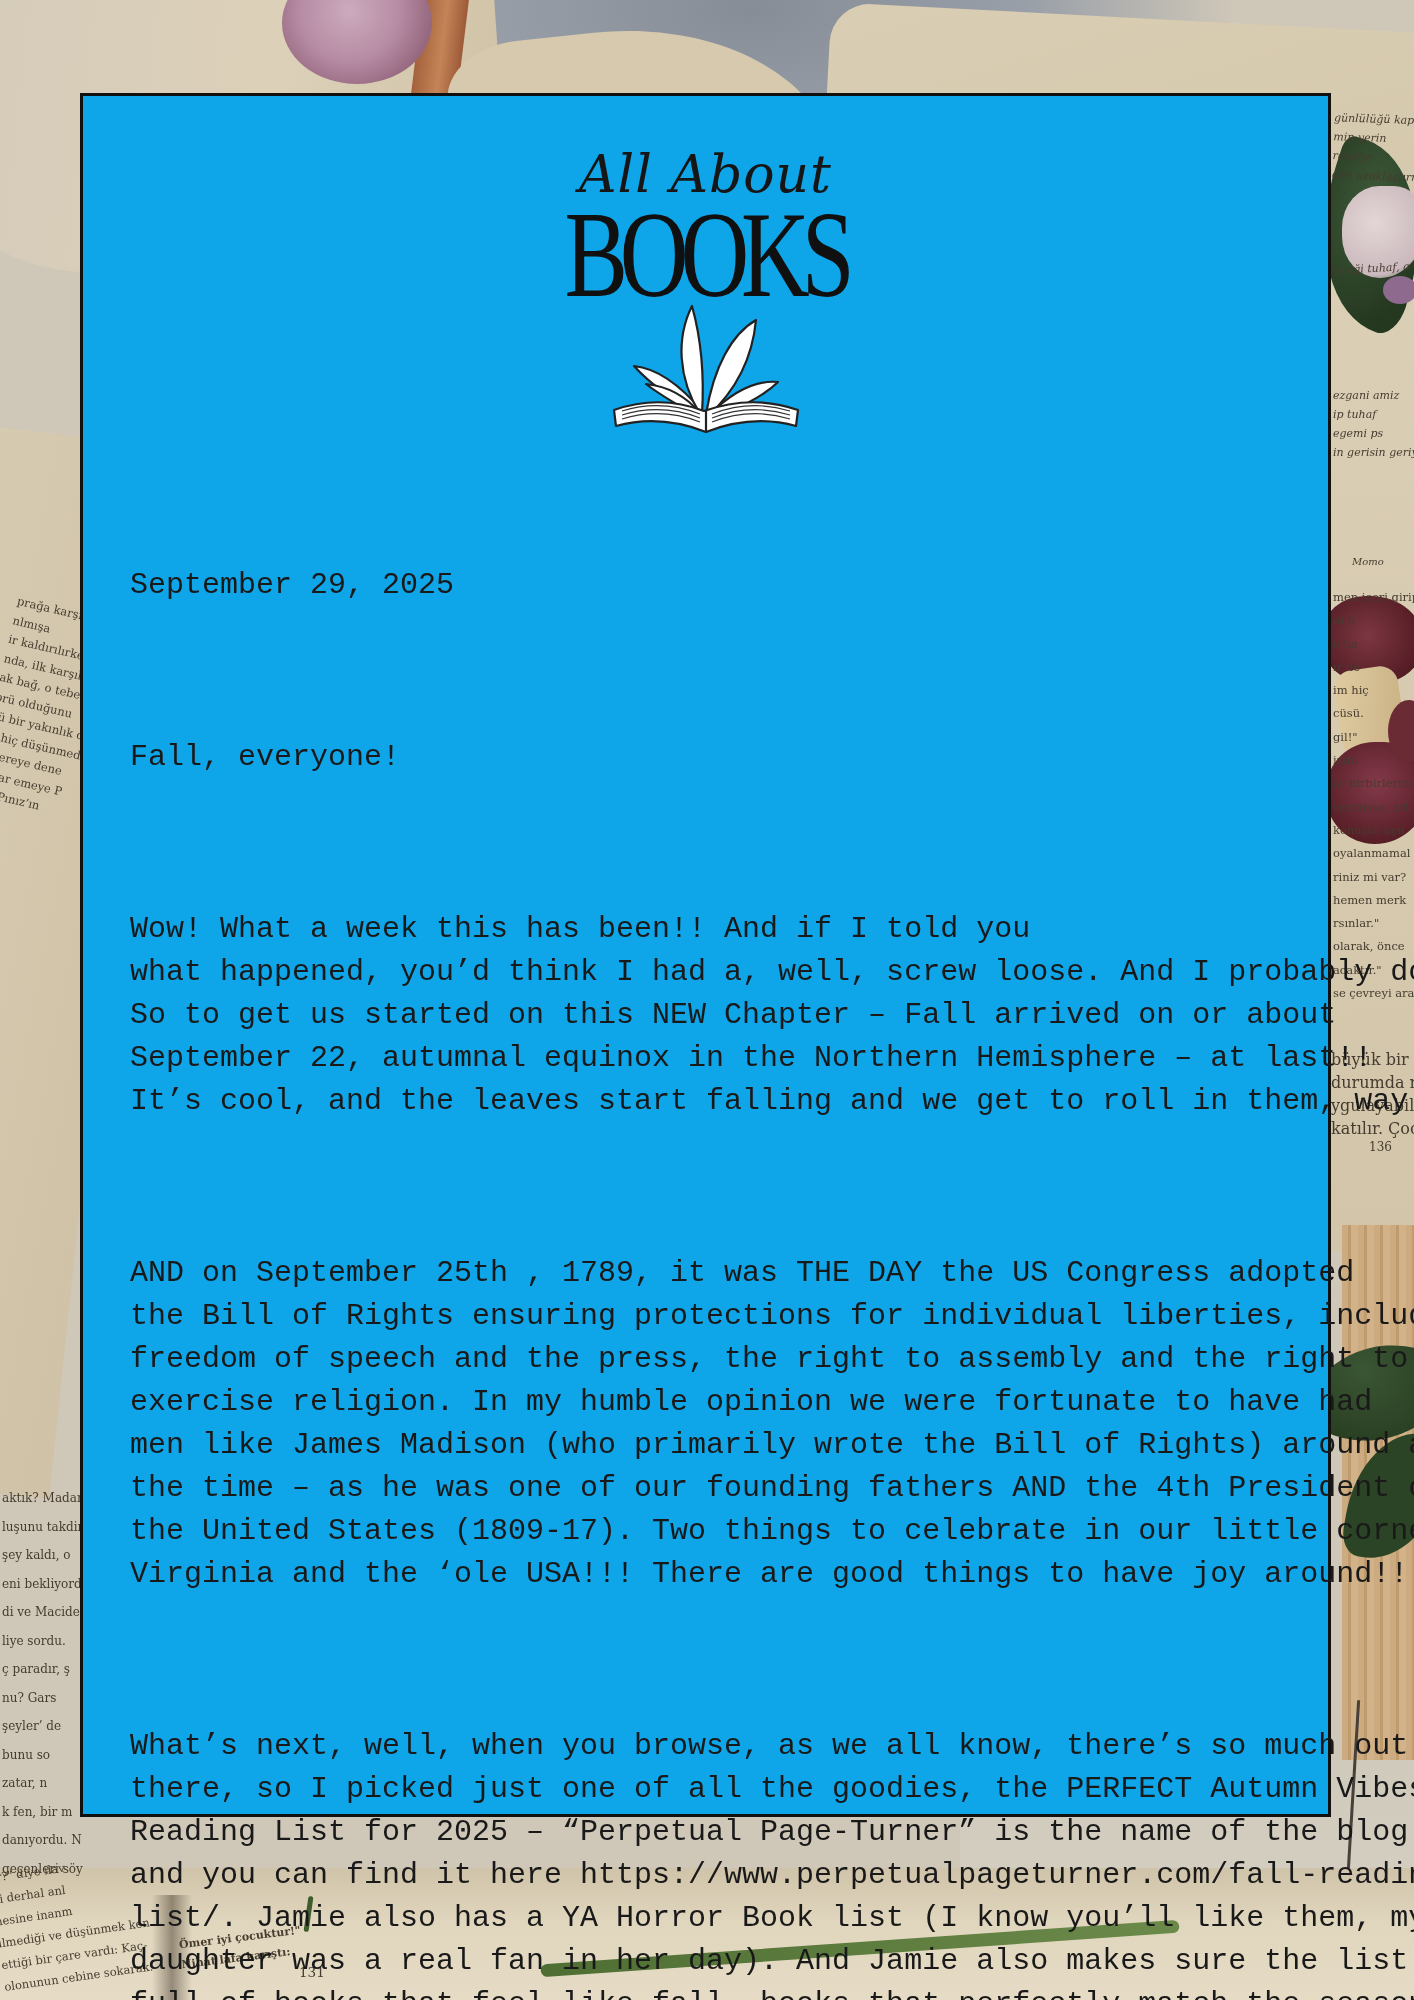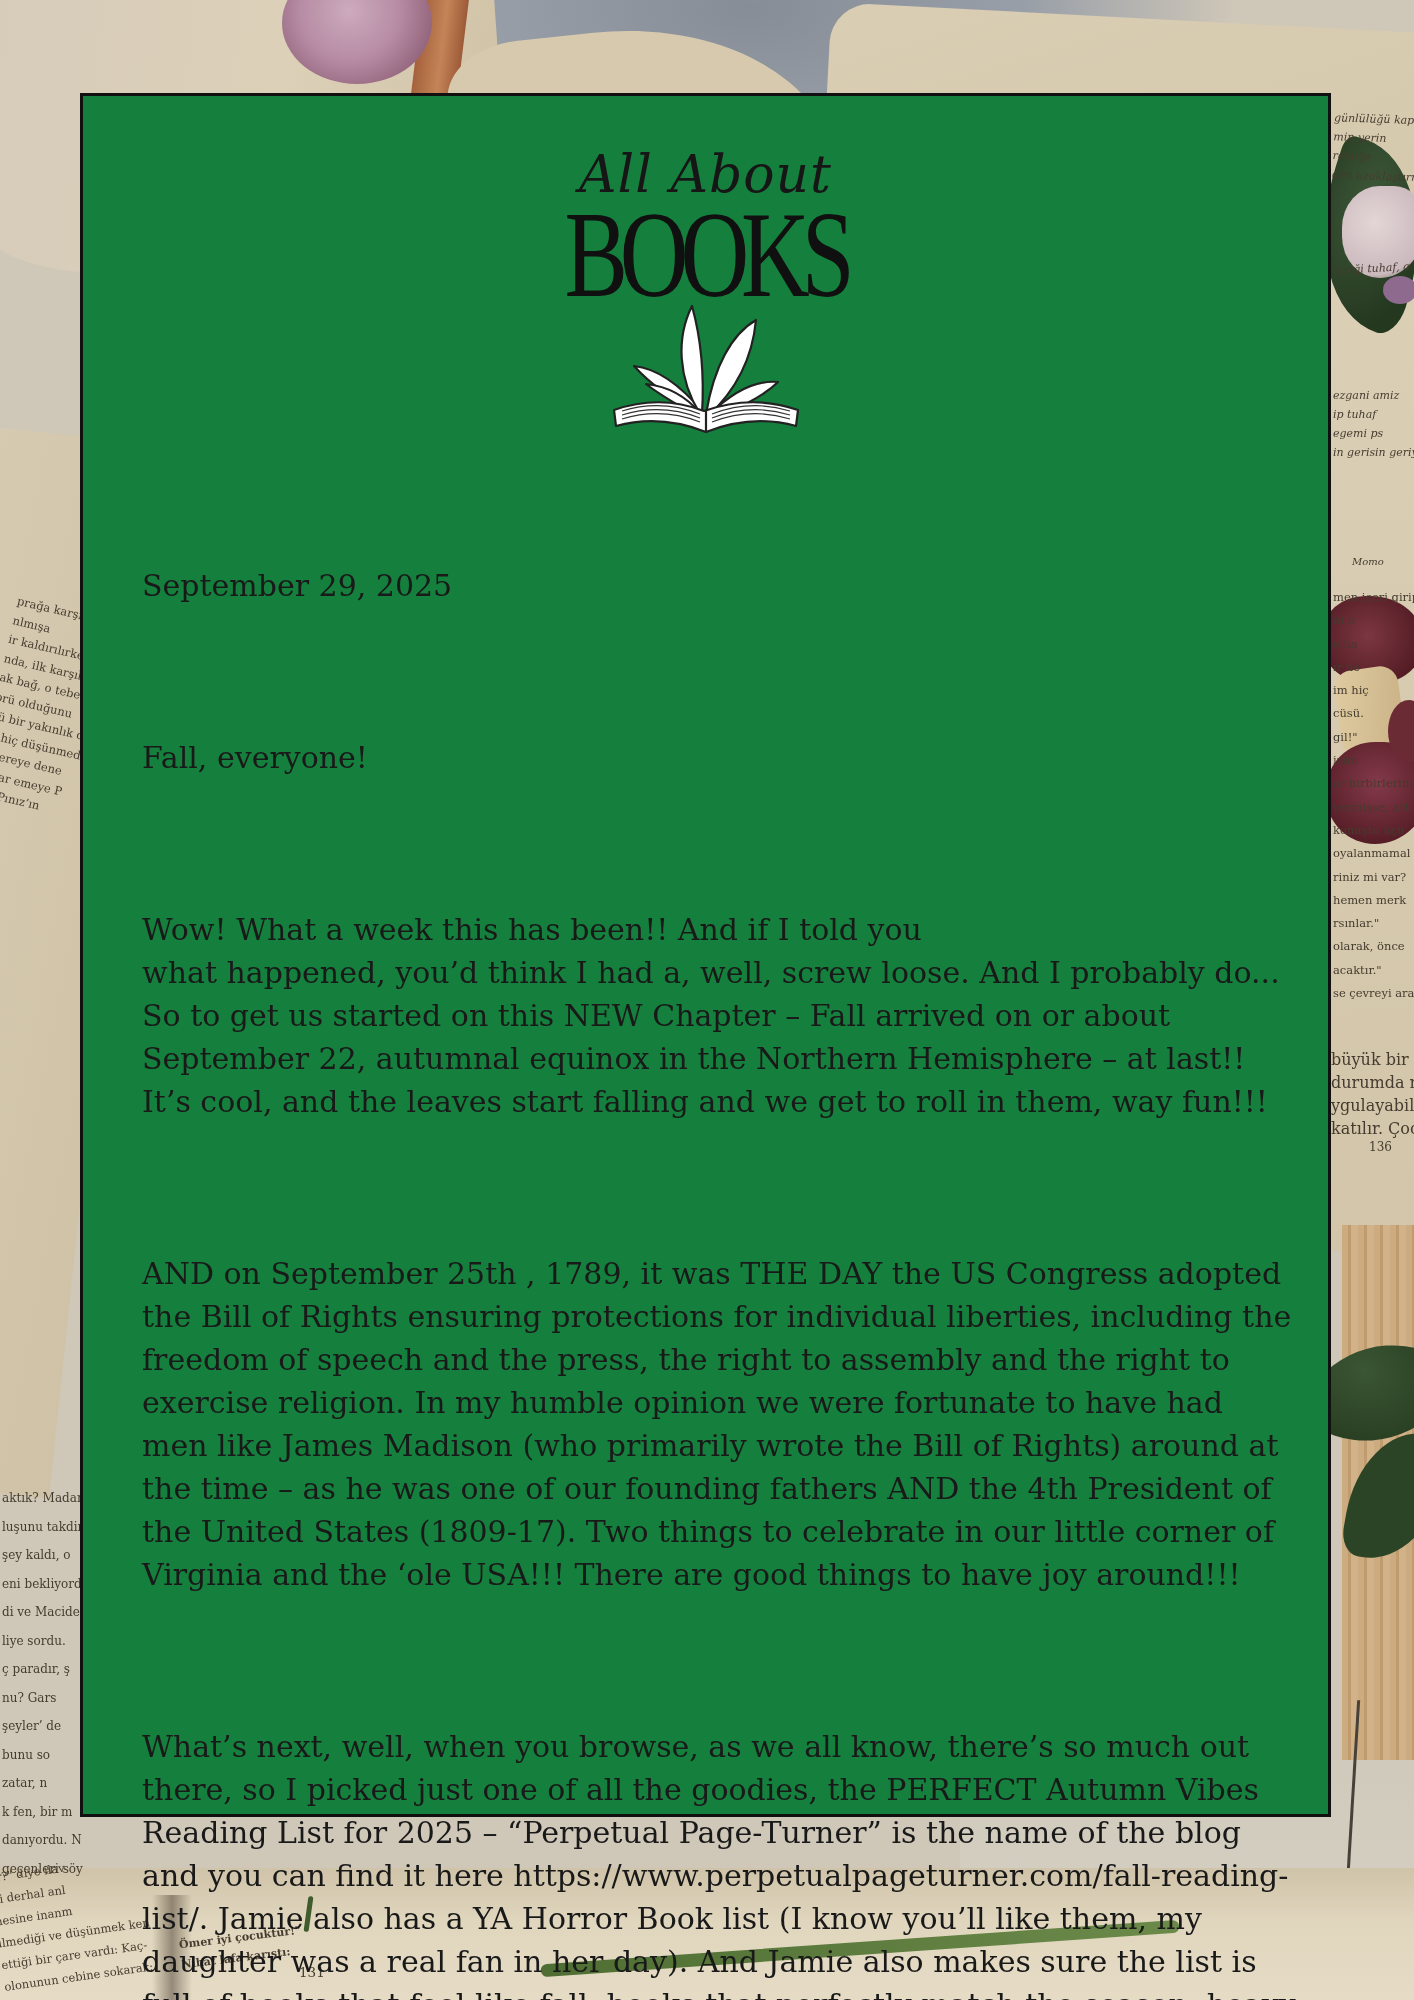--- a/index.html
+++ b/index.html
@@ -74,34 +74,34 @@
   #t-momo-title{left:1352px;top:556px;font-size:10px;font-style:italic;}
   #t-momo{left:1333px;top:586px;font-size:11.5px;line-height:23.3px;}
   #t-momo2{left:1331px;top:1048px;font-size:16px;line-height:23px;}
   #t-136{left:1369px;top:1140px;font-size:12px;}
   #t-bl{left:-4px;top:1856px;font-size:11.5px;line-height:22px;transform:rotate(-8deg);}
   #t-omer{left:180px;top:1928px;font-size:11px;line-height:20px;font-weight:bold;transform:rotate(-7deg);}
   #t-131{left:299px;top:1964px;font-size:13.5px;}
 
   
   .card{position:absolute;left:80px;top:93px;width:1251px;height:1724px;
-    background:#15803d;border:3px solid #101010;box-sizing:border-box;}
+    background:#0ea5e9;border:3px solid #101010;box-sizing:border-box;}
 
   .logo-script{position:absolute;top:48px;left:0;right:0;text-align:center;
     font-size:52px;font-style:italic;letter-spacing:1px;color:#161616;}
   .logo-books{position:absolute;top:98px;left:0;right:0;text-align:center;
     font-family:"Liberation Serif",serif;font-size:122px;line-height:1;
     letter-spacing:-0.085em;color:#101010;transform:scaleX(0.78);}
   .logo-svg{position:absolute;top:198px;left:50%;transform:translateX(-50%);}
   .logo-tagline{position:absolute;top:338px;left:0;right:0;text-align:center;
     font-size:38px;font-style:italic;color:#161616;}
 
   .content{position:absolute;left:47px;top:382px;width:1165px;
     font-size:30px;line-height:43px;color:#191919;white-space:pre;}
-  .content > div{margin:0 0 43px 12px;}
+  .content > div{margin:0 0 43px 0;font-family:Liberation Mono, monospace;}
 </style>
 </head>
 <body>
 
 <div class="abs" id="bg-grey"></div>
 <div class="abs" id="bg-page-tl"></div>
 <div class="abs" id="bg-spine"></div>
 <div class="abs" id="bg-page-tc"></div>
 <div class="abs" id="bg-page-tr"></div>
 <div class="abs" id="bg-rose"></div>

